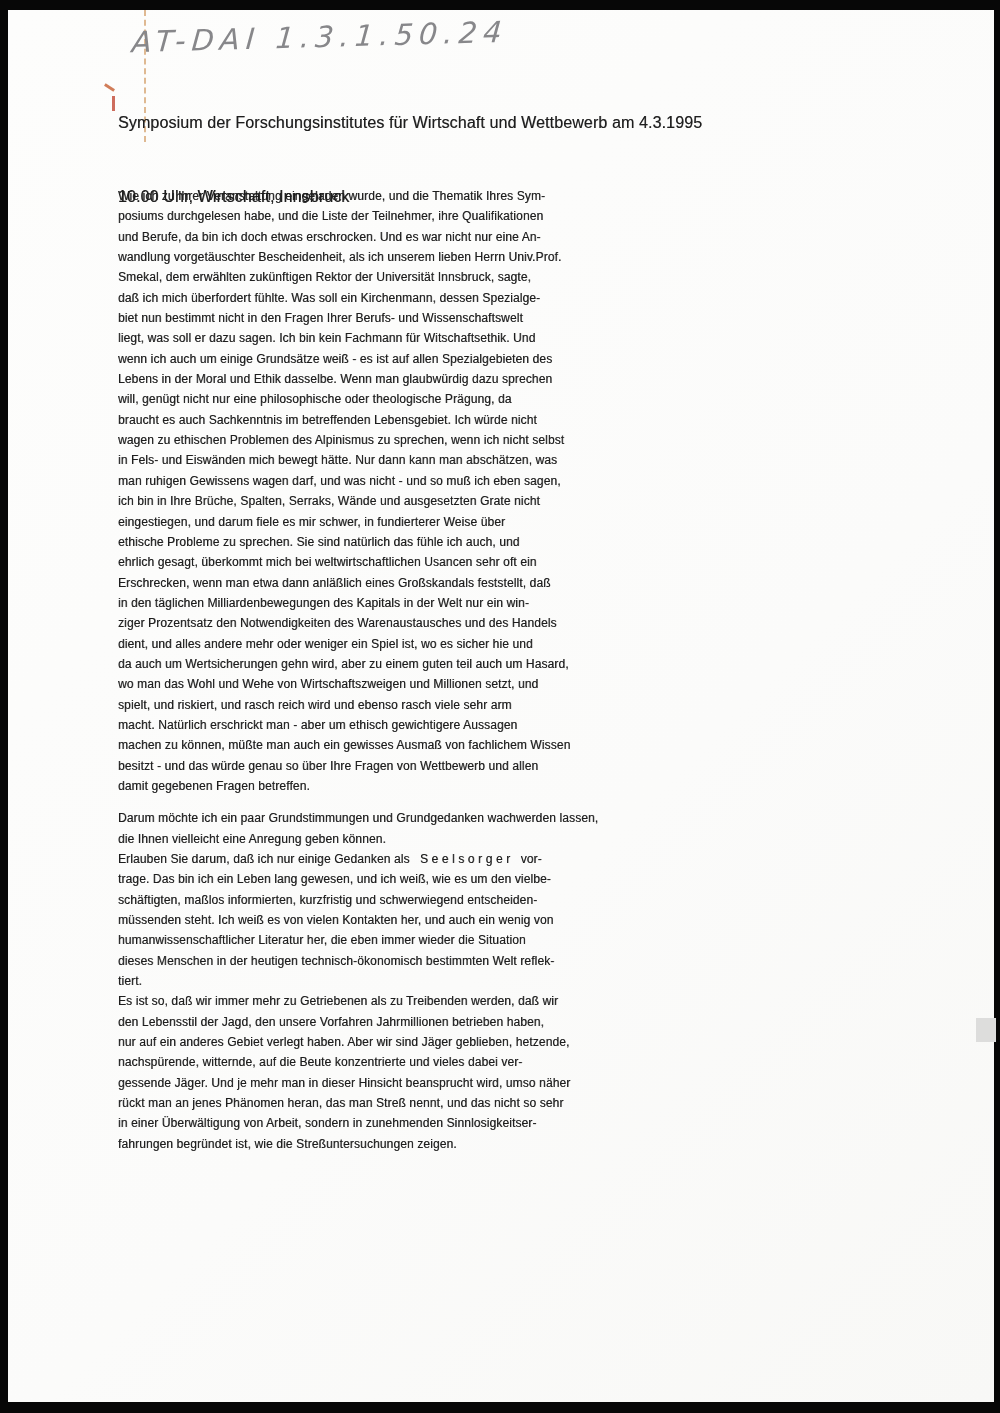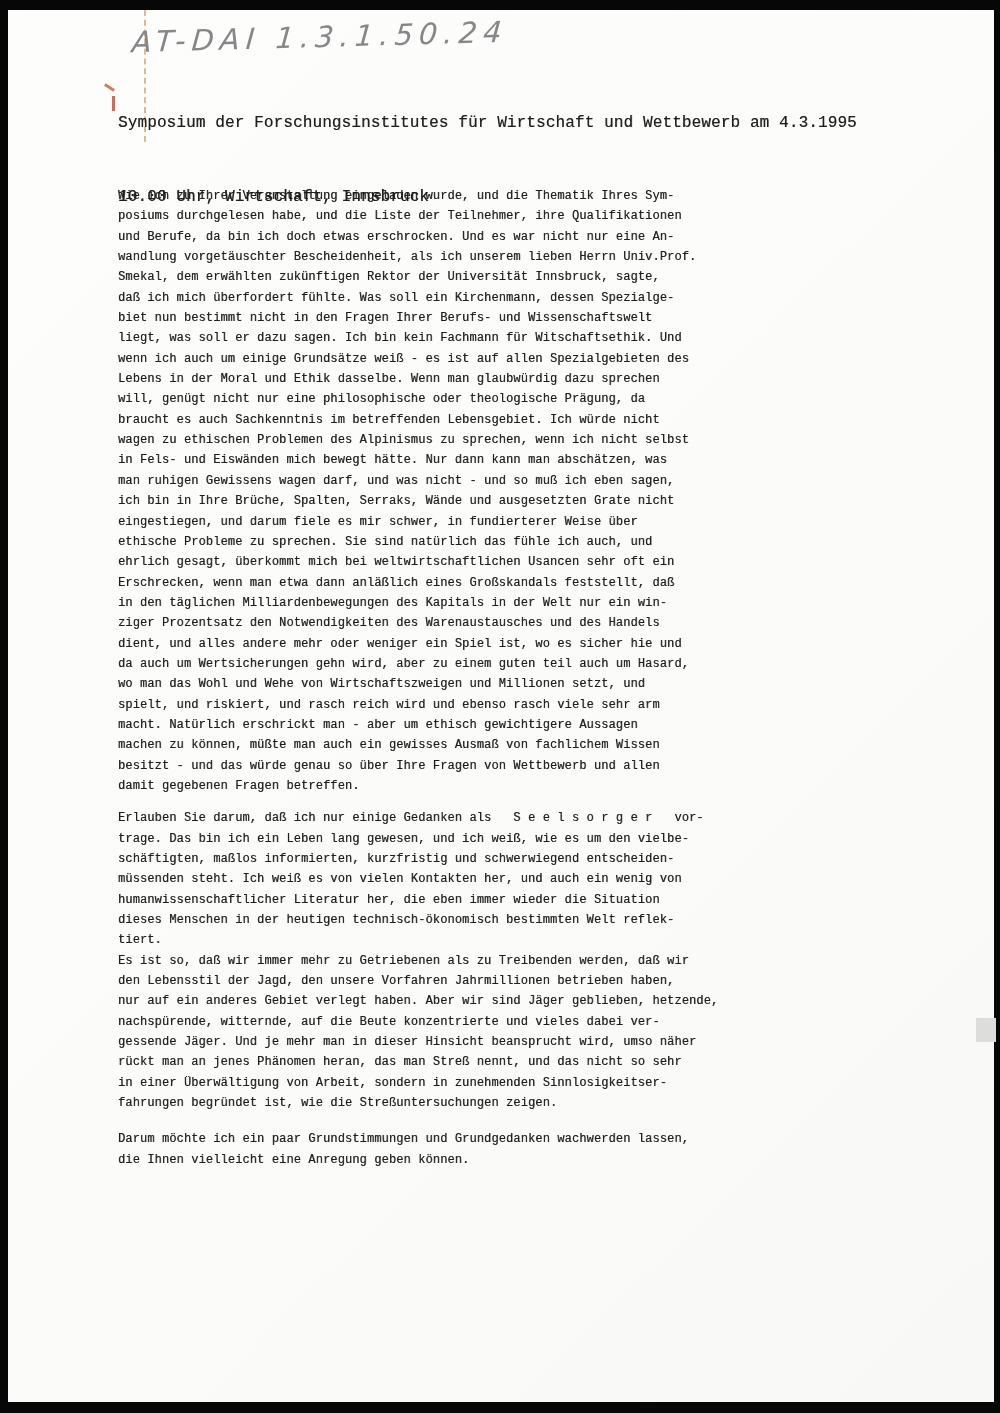--- a/index.html
+++ b/index.html
@@ -47,21 +47,21 @@
     width: 2.5px; height: 15px;
     background: rgba(190, 60, 40, 0.75);
   }
   .smudge {
     position: absolute;
     left: 968px; top: 1008px;
     width: 20px; height: 24px;
     background: #dddddc;
   }
   .typewriter {
-    font-family: Liberation Mono, monospace;
+    font-family: Liberation Sans, sans-serif;
     color: #1e1e1e;
     text-shadow: 0.4px 0 0 rgba(25,25,25,0.55);
     letter-spacing: 0.12px;
   }
   .header {
     position: absolute;
     left: 110px; top: 62px;
     font-size: 16px;
     line-height: 20.4px;
     white-space: pre;
@@ -120,33 +120,33 @@
 in den täglichen Milliardenbewegungen des Kapitals in der Welt nur ein win-
 ziger Prozentsatz den Notwendigkeiten des Warenaustausches und des Handels
 dient, und alles andere mehr oder weniger ein Spiel ist, wo es sicher hie und
 da auch um Wertsicherungen gehn wird, aber zu einem guten teil auch um Hasard,
 wo man das Wohl und Wehe von Wirtschaftszweigen und Millionen setzt, und
 spielt, und riskiert, und rasch reich wird und ebenso rasch viele sehr arm
 macht. Natürlich erschrickt man - aber um ethisch gewichtigere Aussagen
 machen zu können, müßte man auch ein gewisses Ausmaß von fachlichem Wissen
 besitzt - und das würde genau so über Ihre Fragen von Wettbewerb und allen
 damit gegebenen Fragen betreffen.</div>
+      <div class="para para-3">Darum möchte ich ein paar Grundstimmungen und Grundgedanken wachwerden lassen,
+die Ihnen vielleicht eine Anregung geben können.</div>
       <div class="para para-2">Erlauben Sie darum, daß ich nur einige Gedanken als   S e e l s o r g e r   vor-
 trage. Das bin ich ein Leben lang gewesen, und ich weiß, wie es um den vielbe-
 schäftigten, maßlos informierten, kurzfristig und schwerwiegend entscheiden-
 müssenden steht. Ich weiß es von vielen Kontakten her, und auch ein wenig von
 humanwissenschaftlicher Literatur her, die eben immer wieder die Situation
 dieses Menschen in der heutigen technisch-ökonomisch bestimmten Welt reflek-
 tiert.
 Es ist so, daß wir immer mehr zu Getriebenen als zu Treibenden werden, daß wir
 den Lebensstil der Jagd, den unsere Vorfahren Jahrmillionen betrieben haben,
 nur auf ein anderes Gebiet verlegt haben. Aber wir sind Jäger geblieben, hetzende,
 nachspürende, witternde, auf die Beute konzentrierte und vieles dabei ver-
 gessende Jäger. Und je mehr man in dieser Hinsicht beansprucht wird, umso näher
 rückt man an jenes Phänomen heran, das man Streß nennt, und das nicht so sehr
 in einer Überwältigung von Arbeit, sondern in zunehmenden Sinnlosigkeitser-
 fahrungen begründet ist, wie die Streßuntersuchungen zeigen.</div>
-      <div class="para para-3">Darum möchte ich ein paar Grundstimmungen und Grundgedanken wachwerden lassen,
-die Ihnen vielleicht eine Anregung geben können.</div>
     </div>
 
   </div>
 </div>
 
 </body></html>

